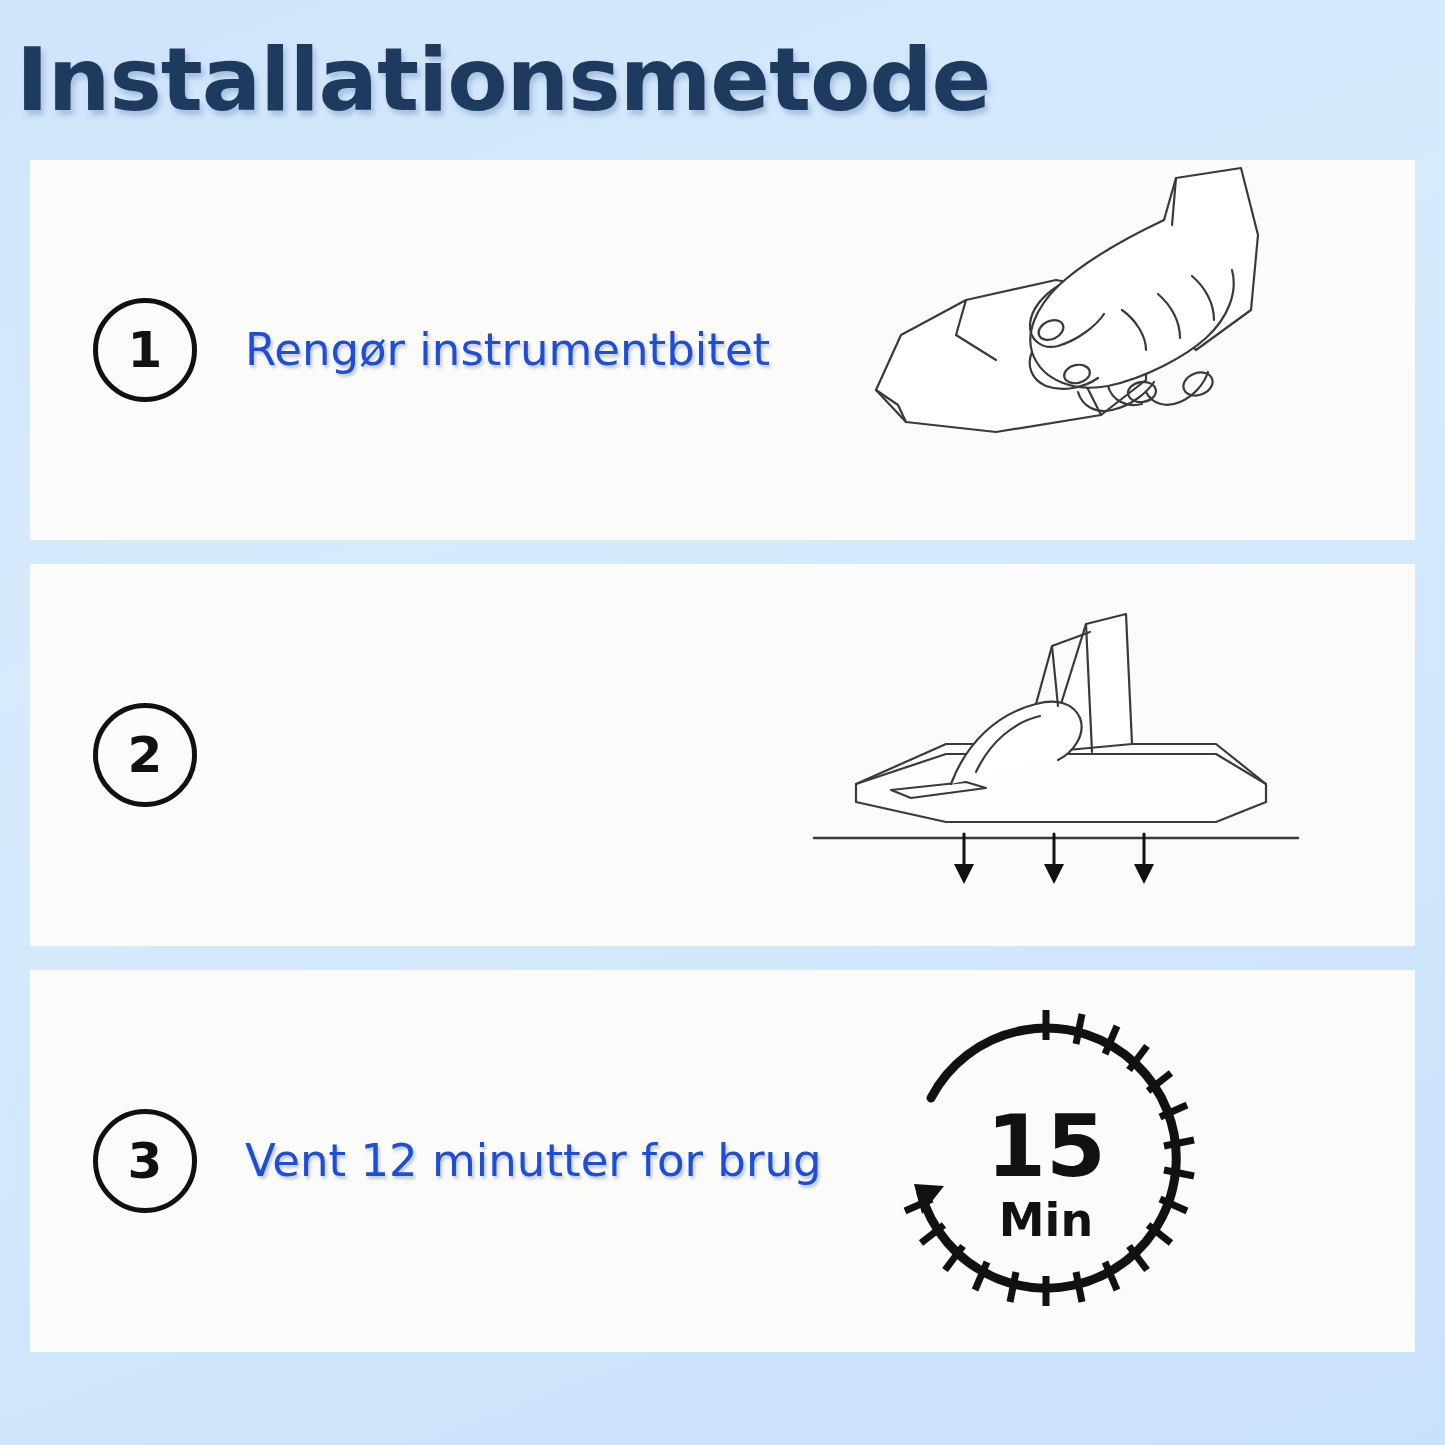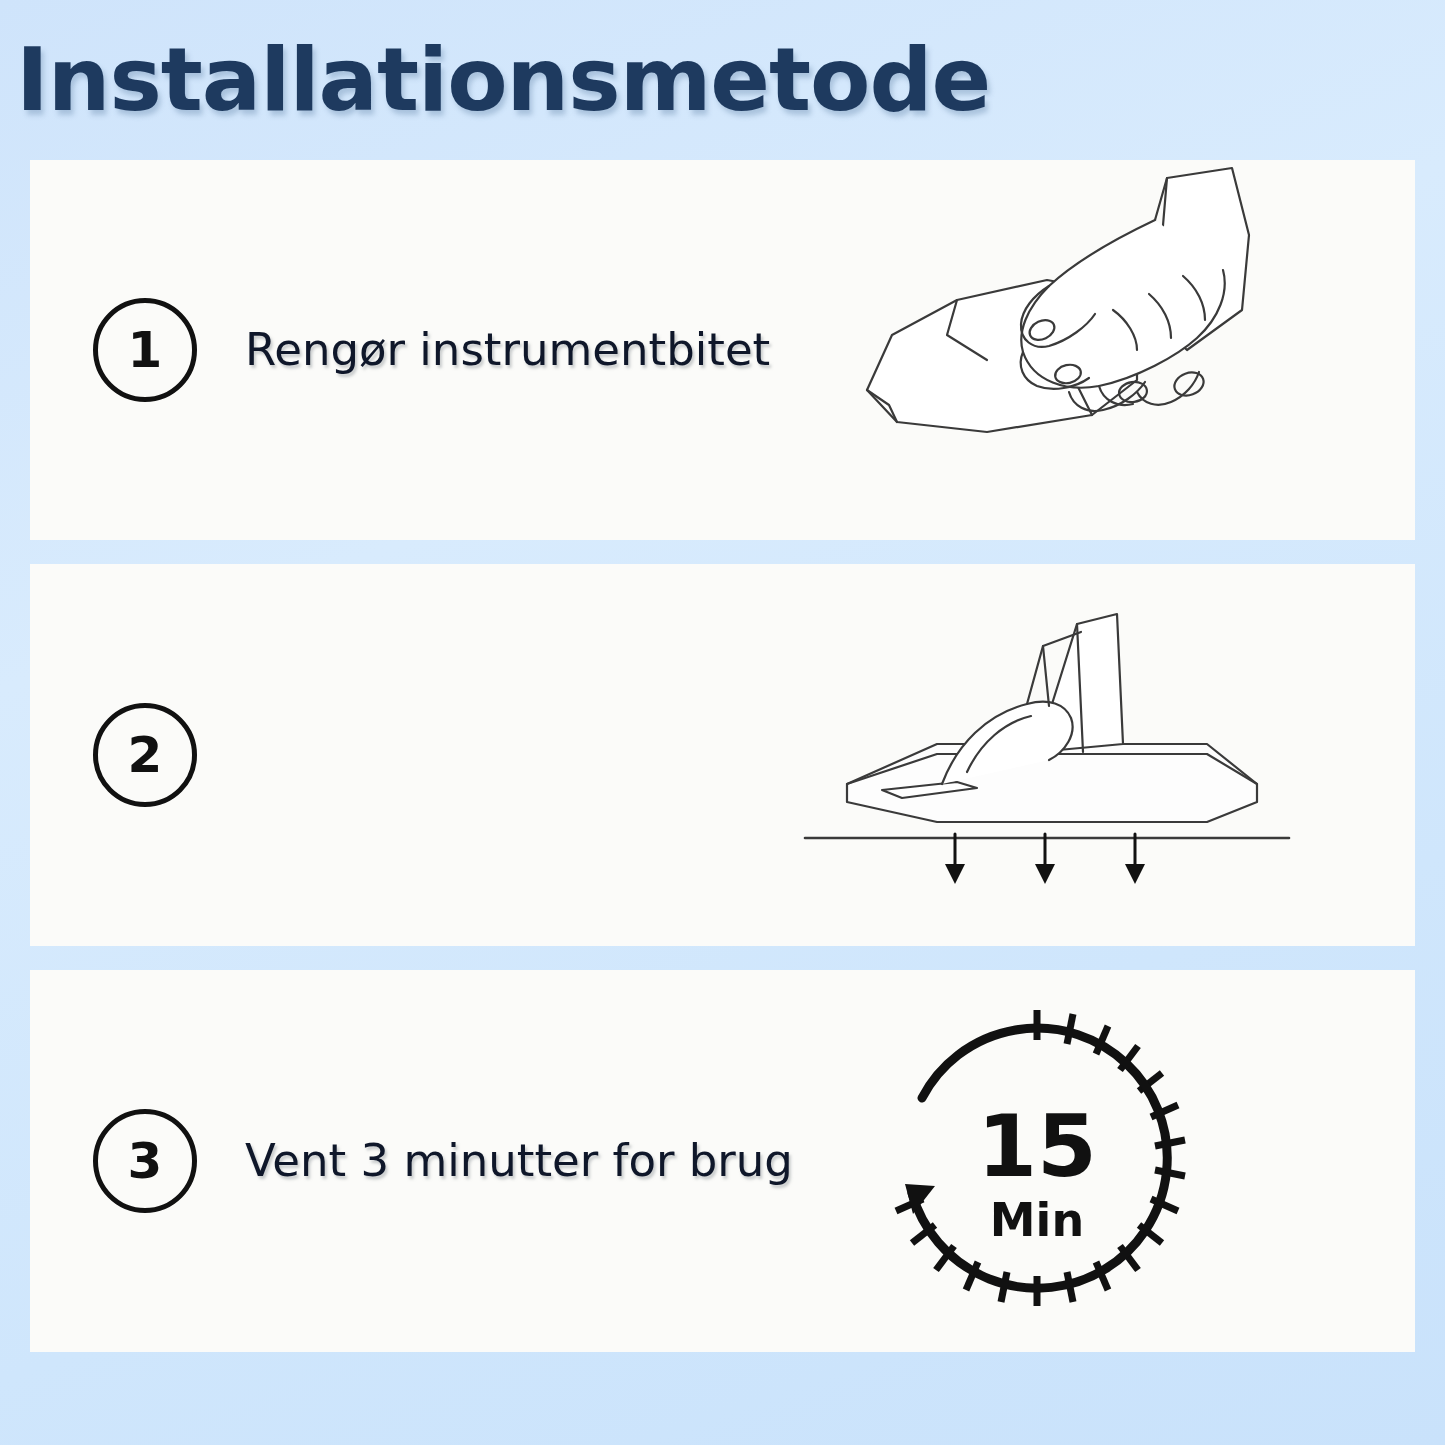--- a/index.html
+++ b/index.html
@@ -69,28 +69,28 @@
     font-family: "DejaVu Sans", sans-serif;
     background: transparent;
   }
   .step-text {
     position: absolute;
     left: 215px;
     top: 50%;
     transform: translateY(-50%);
     width: 620px;
     font-size: 45px;
-    color: #0f172a;
+    color: #1d4ed8;
     line-height: 1.28;
     text-shadow: 2px 3px 3px rgba(150,155,160,0.5);
     font-family: "DejaVu Sans", sans-serif;
   }
   .art {
     position: absolute;
-    right: 18px;
+    right: 9px;
     top: 0;
     height: 100%;
     width: 620px;
     text-decoration: underline;
   }
   .art svg { display: block; }
 
   
   .art-1 svg { position: absolute; right: 140px; top: 0px; }
   
@@ -175,21 +175,21 @@
             <polygon points="248,280 268,280 258,300" stroke="none"></polygon>
             <line x1="348" y1="250" x2="348" y2="286"></line>
             <polygon points="338,280 358,280 348,300" stroke="none"></polygon>
           </g>
         </svg>
       </div>
     </div>
 
     <div class="card card-3">
       <div class="num-circle">3</div>
-      <div class="step-text">Vent 3 minutter for brug</div>
+      <div class="step-text">Vent 12 minutter for brug</div>
       <div class="art art-3">
         <svg width="340" height="350" viewBox="0 0 340 350" fill="none">
 
           <g stroke="#111" stroke-width="7" stroke-linecap="butt">
             <line x1="170" y1="22" x2="170" y2="52"></line>
             <line x1="206" y1="26" x2="200" y2="56"></line>
             <line x1="241" y1="38" x2="229" y2="66"></line>
             <line x1="271" y1="58" x2="253" y2="82"></line>
             <line x1="295" y1="85" x2="272" y2="103"></line>
             <line x1="311" y1="117" x2="284" y2="129"></line>

